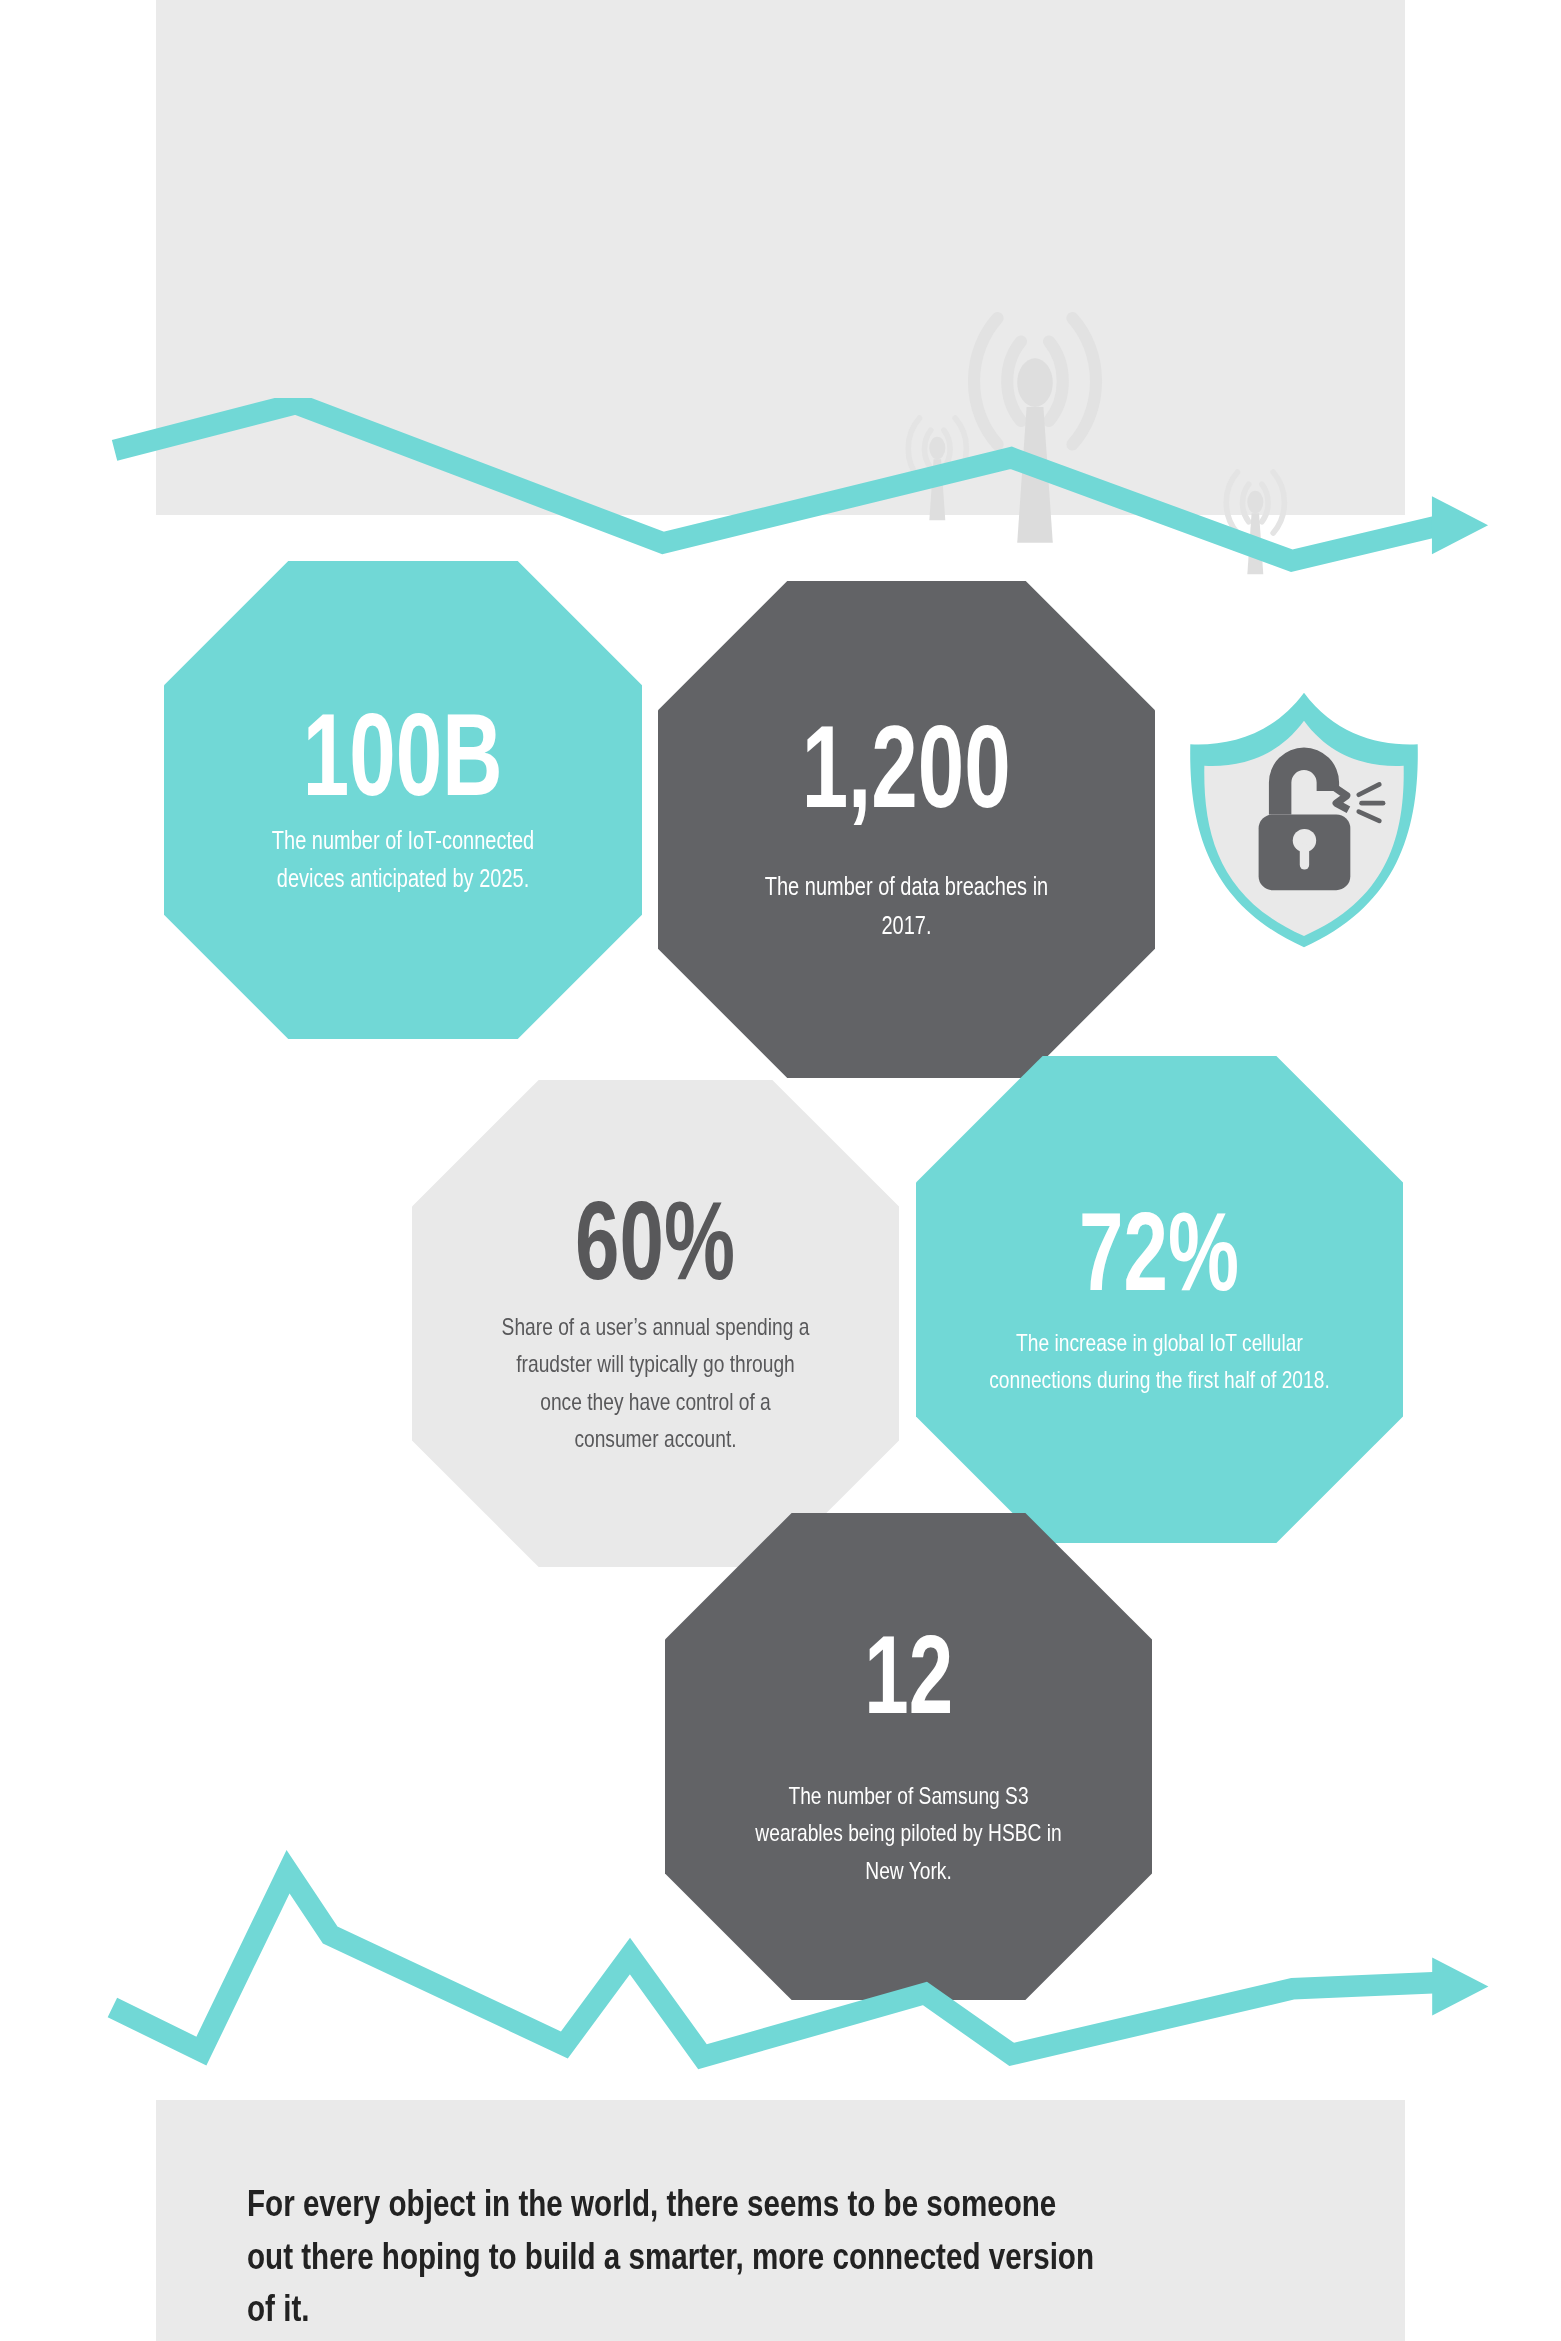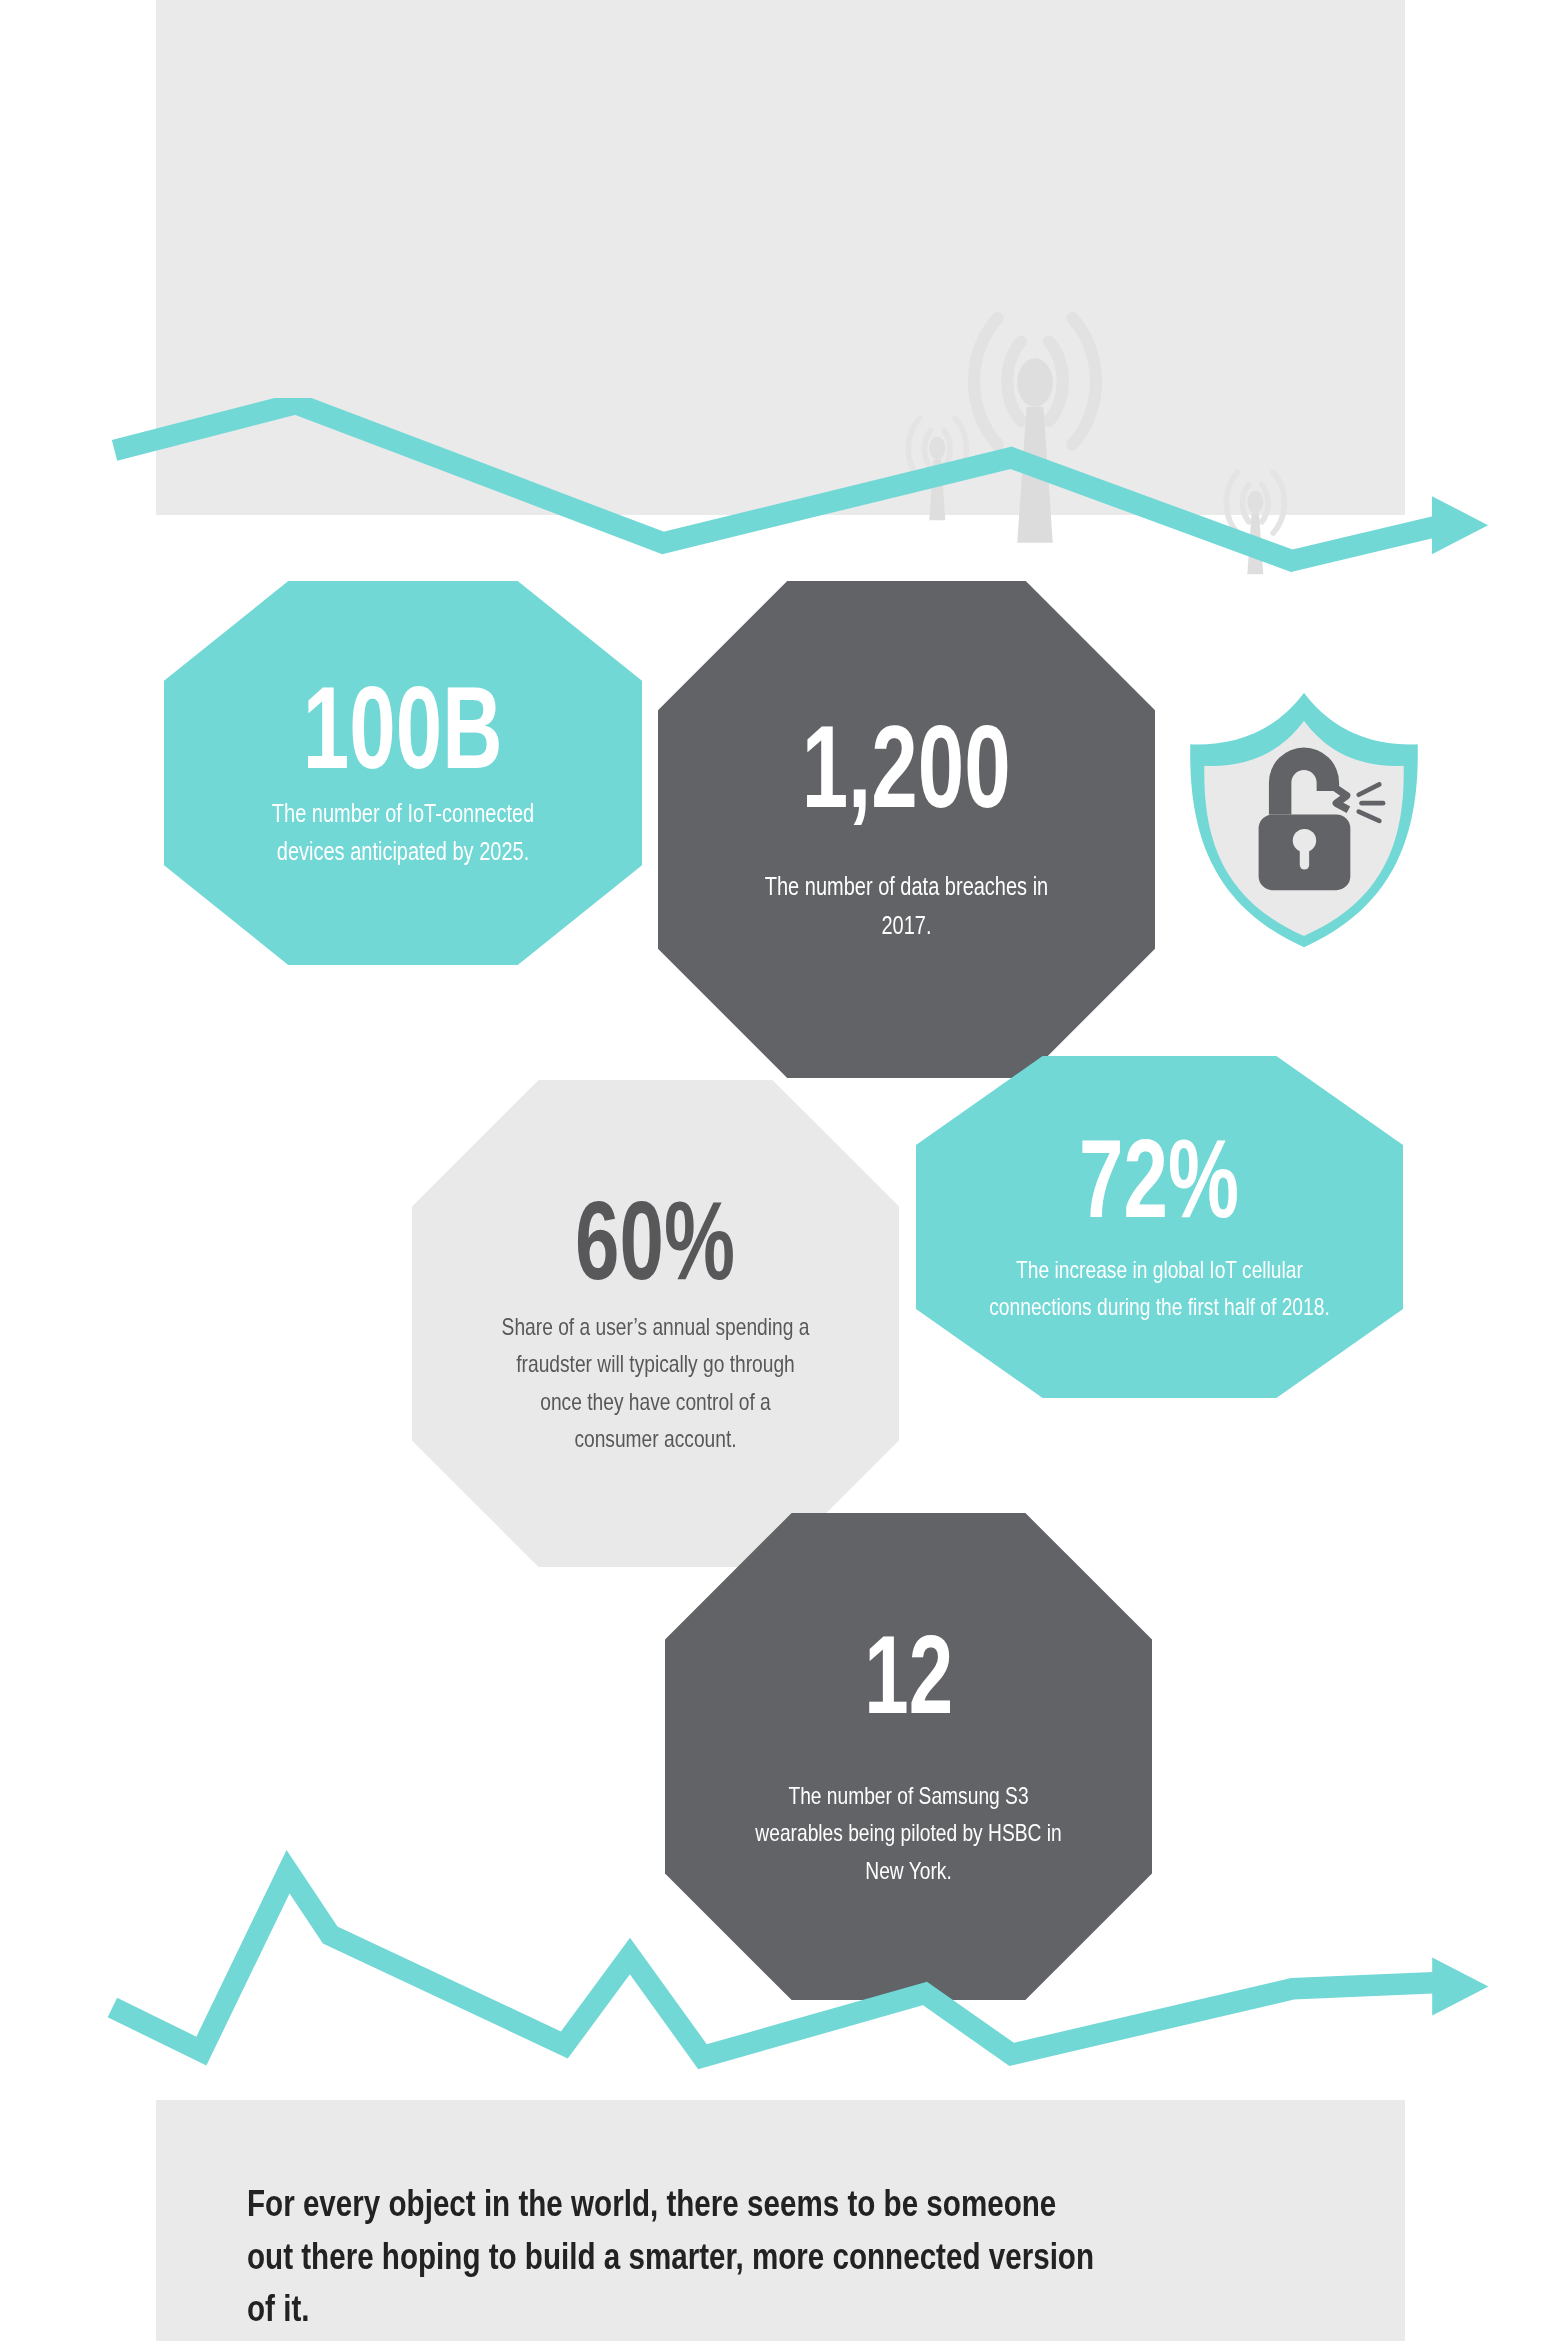--- a/index.html
+++ b/index.html
@@ -106,36 +106,36 @@
   <svg class="zig" height="187" viewBox="0 0 3333 400" style="top:398px;">
     <path d="M240 960 L240 960" fill="none"></path>
     <polyline points="232,970 232,970" fill="none"></polyline>
     <path d="M238,962" fill="none"></path>
     <polygon fill="#71d8d6" points="
       238,0 238,0"></polygon>
     <polyline fill="none" stroke="#71d8d6" stroke-width="46" points="242,112 630,12 1415,310 2160,128 2760,348 3110,265"></polyline>
     <polygon fill="#71d8d6" points="3060,210 3180,272 3060,334"></polygon>
   </svg>
 
-  <div class="hex teal" style="left:164px;top:581px;width:478px;height:384px;padding:0 56px;">
+  <div class="hex teal" style="left:164px;top:561px;width:478px;height:478px;padding:0 56px;">
     <div class="big" style="font-size:116px;margin-bottom:12px;">100B</div>
     <div class="cap" style="font-size:25px;max-width:473px;">The number of IoT-connected devices anticipated by 2025.</div>
   </div>
 
   <div class="hex dark" style="left:658px;top:581px;width:497px;height:497px;padding:0 56px;">
     <div class="big" style="font-size:116px;margin-bottom:14px;">1,200</div>
     <div class="cap" style="font-size:25px;max-width:478px;">The number of data breaches in 2017.</div>
   </div>
 
   <div class="hex light" style="left:412px;top:1080px;width:487px;height:487px;padding:0 44px;border-radius:29px;">
     <div class="big" style="font-size:111px;margin-bottom:16px;">60%</div>
     <div class="cap" style="font-size:24px;max-width:482px;">Share of a user’s annual spending a fraudster will typically go through once they have control of a consumer account.</div>
   </div>
 
-  <div class="hex teal" style="left:916px;top:1056px;width:487px;height:342px;padding:0 22px;">
+  <div class="hex teal" style="left:916px;top:1056px;width:487px;height:487px;padding:0 22px;">
     <div class="big" style="font-size:111px;margin-bottom:20.6px;">72%</div>
     <div class="cap" style="font-size:24px;max-width:473px;">The increase in global IoT cellular connections during the first half of 2018.</div>
   </div>
 
   <div class="hex dark" style="left:665px;top:1513px;width:487px;height:487px;padding:13px 52px;">
     <div class="big" style="font-size:111px;margin-bottom:19px;">12</div>
     <div class="cap" style="font-size:24px;max-width:473px;">The number of Samsung S3 wearables being piloted by HSBC in New York.</div>
   </div>
 
   <div class="shield" style="left:1180px;top:689px;">

